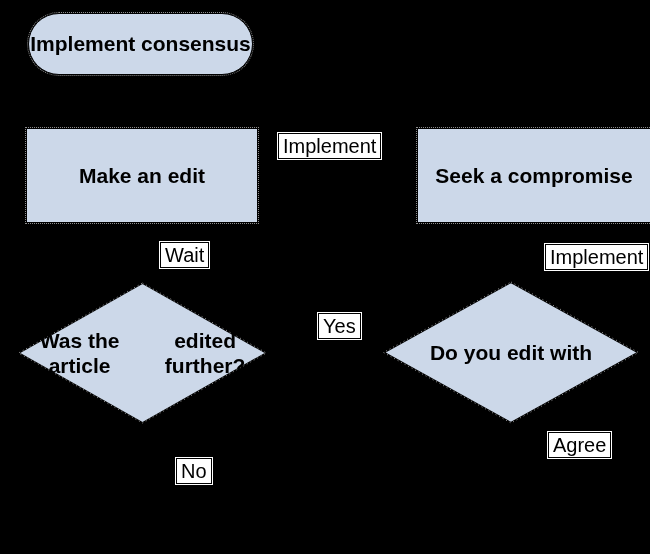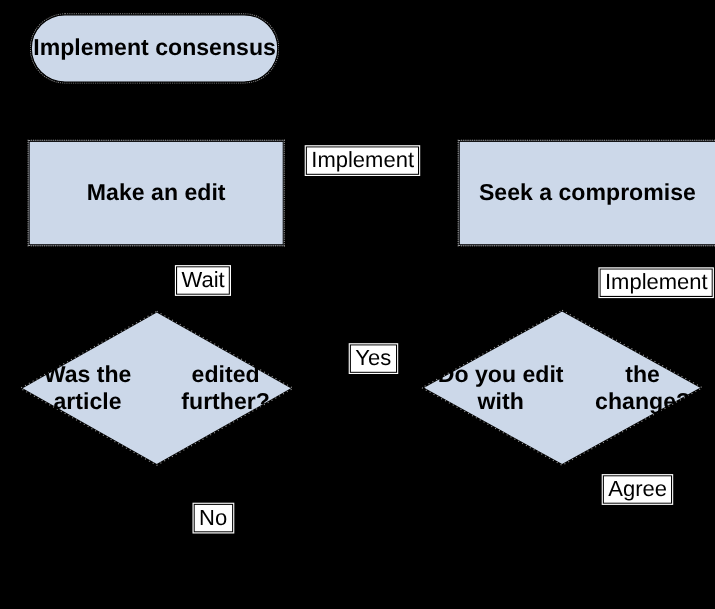--- a/index.html
+++ b/index.html
@@ -88,21 +88,20 @@
     </div>
   </div>
 
   <div class="diamond" style="left:382px; top:281px; width:258px; height:143px;">
     <svg viewBox="0 0 258 143" preserveAspectRatio="none">
       <polygon class="shape-fill" points="129,1 256.5,71.5 129,142 1.5,71.5"></polygon>
       <polygon class="shape-halo" points="129,1 256.5,71.5 129,142 1.5,71.5"></polygon>
     </svg>
     <div class="diamond-text">
       <span>Do you edit with</span>
-      <span>the change?</span>
     </div>
   </div>
 
 
   <div class="edge-label" style="left:278px; top:133px;">Implement</div>
 
   <div class="edge-label" style="left:160px; top:242px;">Wait</div>
 
   <div class="edge-label" style="left:318px; top:313px;">Yes</div>
 

